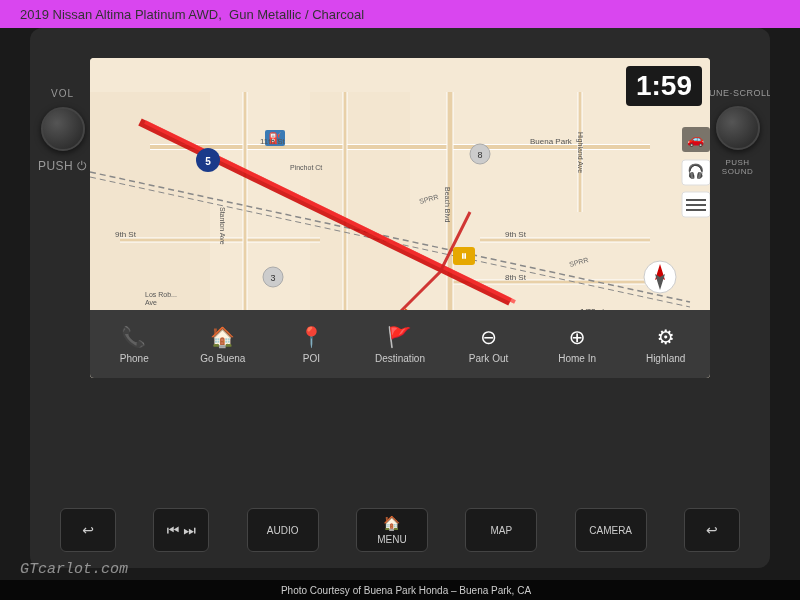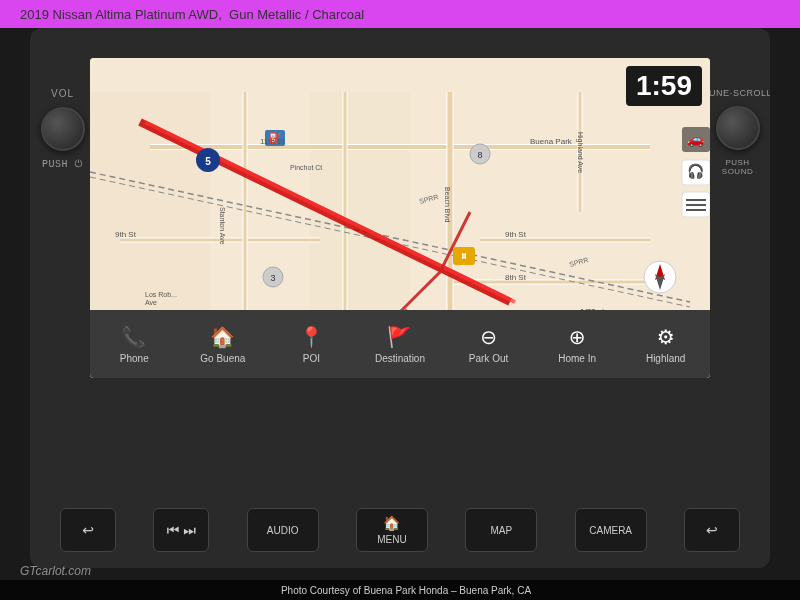--- a/index.html
+++ b/index.html
@@ -133,24 +133,23 @@
       height: 44px;
       border-radius: 50%;
       background: radial-gradient(circle at 35% 35%, #555, #222);
       border: 2px solid #444;
       box-shadow: 0 2px 6px rgba(0,0,0,0.6);
       cursor: pointer;
     }
 
     #push-power {
       color: #999;
-      font-size: 10px;
+      font-size: 12px;
       letter-spacing: 0.5px;
       text-align: center;
-      font-family: Liberation Mono, monospace;
     }
 
     
     #right-knob-area {
       position: absolute;
       right: 5px;
       top: 60px;
       width: 55px;
       display: flex;
       flex-direction: column;
@@ -224,22 +223,23 @@
       align-items: center;
       justify-content: center;
       padding-left: 12px;
     }
 
     #gtcarlot-watermark {
       position: absolute;
       bottom: 22px;
       left: 20px;
       color: rgba(255,255,255,0.5);
-      font-size: 12px;
+      font-size: 15px;
       font-style: italic;
+      font-family: Liberation Mono, monospace;
     }
   </style>
 </head>
 <body>
 
 <div id="top-bar">
   <span>2019 Nissan Altima Platinum AWD,</span>
   &nbsp;&nbsp;
   <span>Gun Metallic / Charcoal</span>
 </div>

